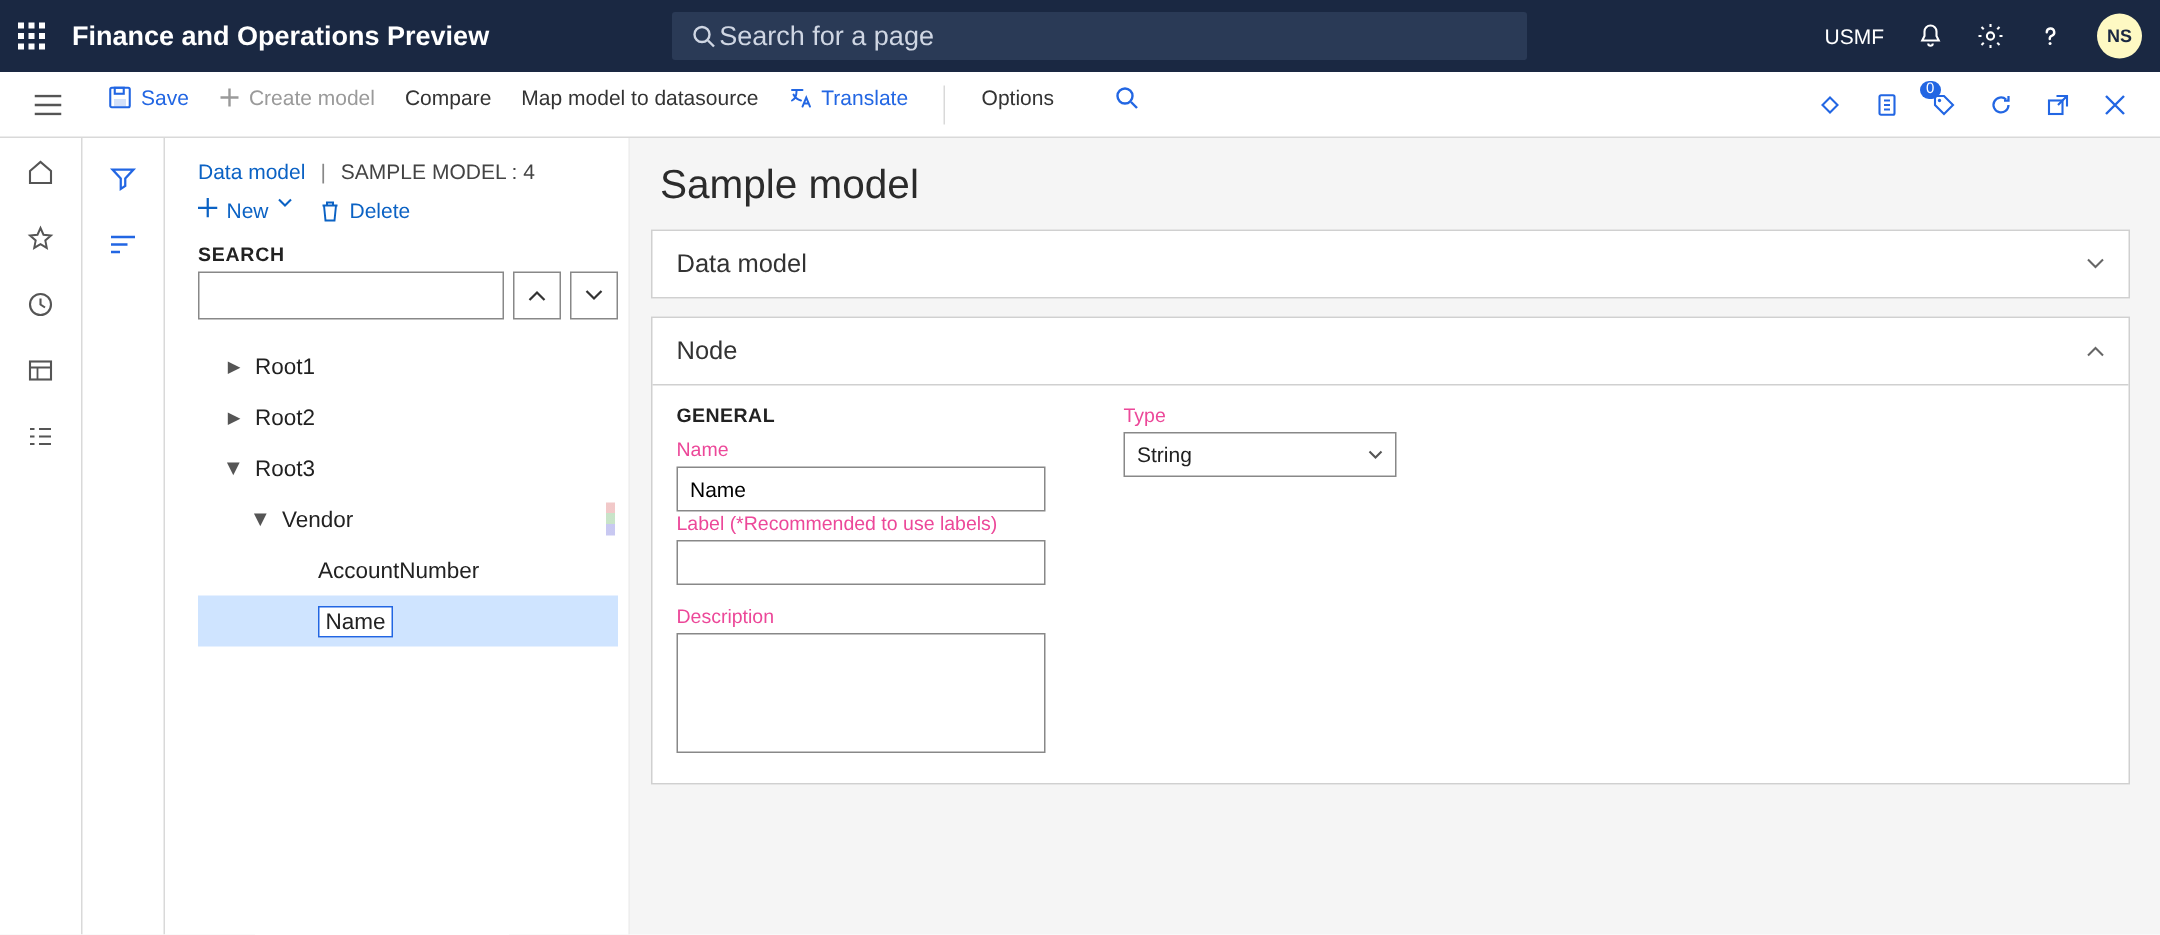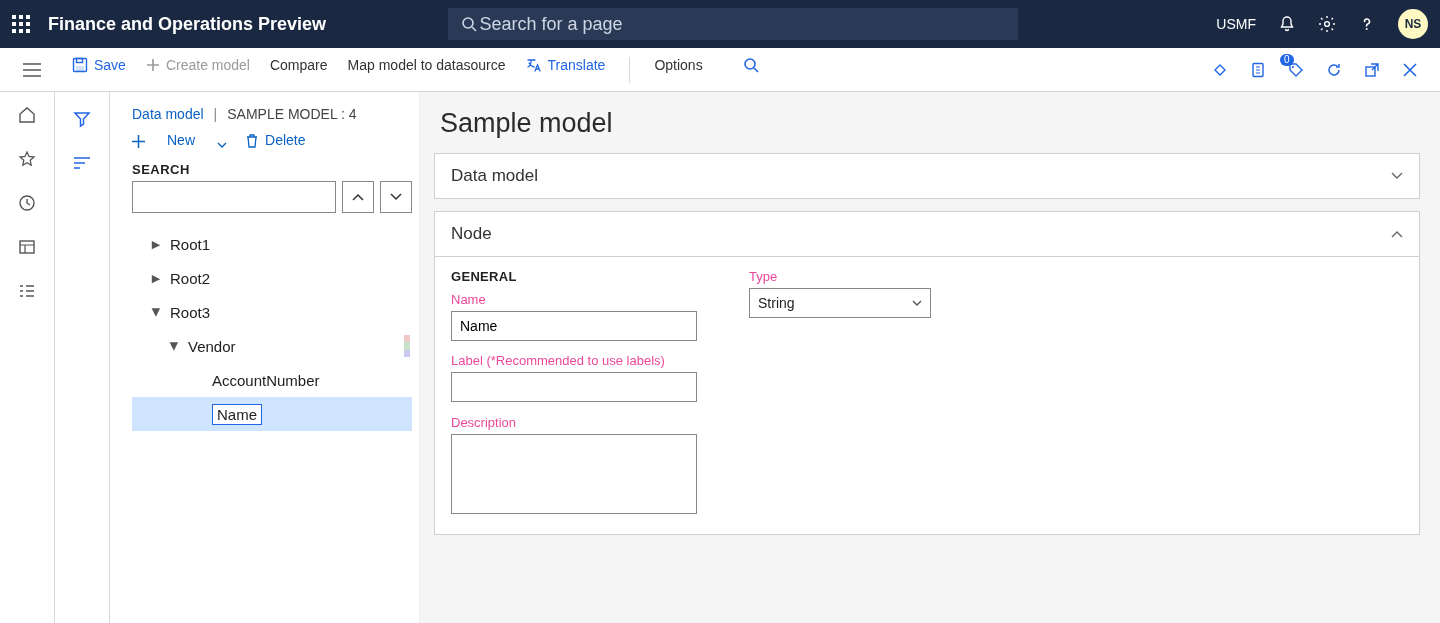--- a/index.html
+++ b/index.html
@@ -54,21 +54,21 @@
   .leftrail .ritem{cursor:pointer}
 
   .filtercol{width:55px;display:flex;flex-direction:column;align-items:center;padding-top:18px;gap:28px;color:var(--link-bright);border-right:1px solid #d9d9d9}
 
   .treecol{flex:0 0 310px;padding:14px 8px 0 22px}
   .breadcrumb{display:flex;align-items:center;gap:10px;font-size:14px;margin-bottom:10px}
   .breadcrumb .bc-link{color:var(--link);cursor:pointer}
   .breadcrumb .bc-sep{color:#888}
   .breadcrumb .bc-cur{color:#444}
   .tree-tools{display:flex;align-items:center;gap:18px;margin:8px 0 14px}
-  .tree-tools .newbtn{color:var(--link);display:flex;align-items:flex-end;gap:22px;cursor:pointer}
+  .tree-tools .newbtn{color:var(--link);display:flex;align-items:flex-start;gap:6px;cursor:pointer}
   .tree-tools .delbtn{color:var(--link);display:flex;align-items:center;gap:6px;cursor:pointer}
   .search-label{font-weight:700;letter-spacing:.5px;font-size:13px;margin-bottom:4px}
   .search-row{display:flex;gap:6px;margin-bottom:14px}
   .search-row input{flex:1;height:32px;border:1px solid #888;padding:0 6px;font-size:14px}
   .sq{width:32px;height:32px;border:1px solid #888;background:#fff;display:flex;align-items:center;justify-content:center;cursor:pointer}
 
   .tree{font-size:15px}
   .tree-row{display:flex;align-items:center;height:34px;gap:8px;padding-left:0;cursor:pointer}
   .tree-row.sel{background:var(--selected)}
   .tree-row .caret{width:12px;display:inline-flex;justify-content:center;color:#555;font-size:11px}
@@ -373,21 +373,21 @@
           </span>
       </div>
       <div class="panel-body">
         <div class="form-row">
           <div>
             <div class="section-label">GENERAL</div>
             <div class="fld">
               <label>Name</label>
               <input type="text" value="Name" style="">
             </div>
-            <div class="fld" style="margin-top:12px">
+            <div class="fld" style="">
               <label>Label (*Recommended to use labels)</label>
               <input type="text" value="" style="">
             </div>
             <div class="fld" style="margin-top:13px">
               <label>Description</label>
               <textarea style=""></textarea>
             </div>
           </div>
           <div>
             <div class="fld">

